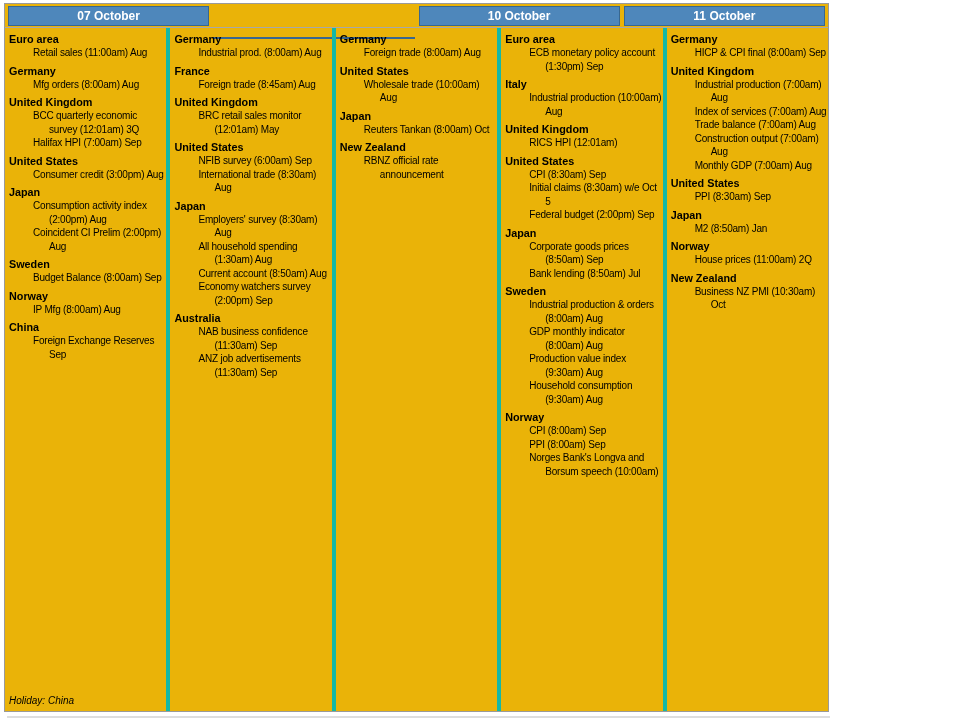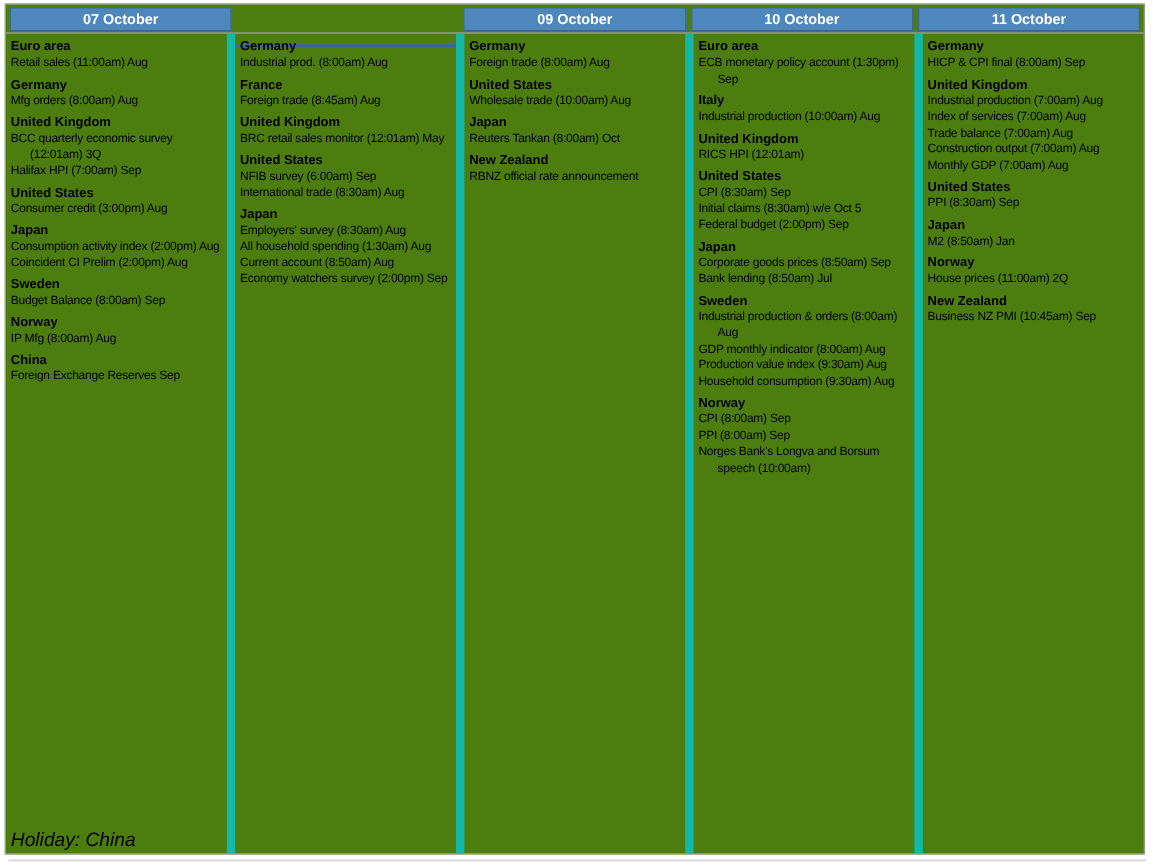--- a/index.html
+++ b/index.html
@@ -5,24 +5,24 @@
   html, body {
     margin: 0; padding: 0;
     width: 961px; height: 722px;
     background: #ffffff;
     overflow: hidden;
     font-family: "Liberation Sans", sans-serif;
   }
   .calendar {
     position: absolute;
     left: 4px; top: 3px;
-    width: 950px; height: 709px;
+    width: 825px; height: 709px;
     box-sizing: border-box;
     border: 1px solid #9a9a9a;
-    background: #4d7c0f;
+    background: #eab308;
   }
   
   .calendar::after {
     content: "";
     position: absolute;
     left: 2px; right: -2px; bottom: -7px;
     height: 2px;
     background: #dedede;
   }
   .hdr-row {
@@ -46,21 +46,21 @@
     box-sizing: border-box;
     overflow: hidden;
   }
   .body-row {
     display: flex;
     height: 683px;
   }
   .day-col {
     flex: 1 1 0;
     box-sizing: border-box;
-    border-right: 7px solid #14b8a6;
+    border-right: 4px solid #14b8a6;
     padding: 2px 1px 4px 4px;
     display: flex;
     flex-direction: column;
     min-width: 0;
   }
   .day-col:last-child { border-right: none; }
   .group { margin-top: 4px; }
   .group:first-child { margin-top: 2px; }
   .country {
     font-weight: bold;
@@ -68,37 +68,37 @@
     line-height: 14px;
     color: #000000;
   }
   .event {
     font-size: 10px;
     letter-spacing: -0.2px;
     line-height: 13.5px;
     color: #000000;
     padding-left: 16px;
     text-indent: -16px;
+    margin-left: 24px;
   }
   .footnote {
     margin-top: auto;
     font-style: italic;
-    font-size: 16px;
+    font-size: 10px;
     line-height: 13px;
     color: #000000;
   }
 </style>
 </head>
 <body>
 
 <div class="calendar">
   <div class="hdr-row">
       <div class="hdr-cell" style="background: rgb(78, 135, 187); border-color: rgb(56, 103, 143); color: rgb(255, 255, 255);">07 October</div>
       <div class="hdr-cell" style="background: rgb(78, 135, 187); border-color: rgb(56, 103, 143); color: rgb(255, 255, 255); margin-top: 31px;">08 October</div>
-      <div class="hdr-cell" style="background: rgb(78, 135, 187); border-color: rgb(56, 103, 143); color: rgb(255, 255, 255);">09 October</div>
       <div class="hdr-cell" style="background: rgb(78, 135, 187); border-color: rgb(56, 103, 143); color: rgb(255, 255, 255);">10 October</div>
       <div class="hdr-cell" style="background: rgb(78, 135, 187); border-color: rgb(56, 103, 143); color: rgb(255, 255, 255);">11 October</div>
     </div>
   <div class="body-row">
       <div class="day-col">
         <div class="group">
           <div class="country">Euro area</div>
           <div class="event">Retail sales (11:00am) Aug</div>
         </div>
         <div class="group">
@@ -150,20 +150,25 @@
           <div class="country">United States</div>
           <div class="event">NFIB survey (6:00am) Sep</div>
           <div class="event">International trade (8:30am) Aug</div>
         </div>
         <div class="group">
           <div class="country">Japan</div>
           <div class="event">Employers' survey (8:30am) Aug</div>
           <div class="event">All household spending (1:30am) Aug</div>
           <div class="event">Current account (8:50am) Aug</div>
           <div class="event">Economy watchers survey (2:00pm) Sep</div>
+        </div>
+        <div class="group">
+          <div class="country">Australia</div>
+          <div class="event">NAB business confidence (11:30am) Sep</div>
+          <div class="event">ANZ job advertisements (11:30am) Sep</div>
         </div>
       </div>
       <div class="day-col">
         <div class="group">
           <div class="country">Germany</div>
           <div class="event">Foreign trade (8:00am) Aug</div>
         </div>
         <div class="group">
           <div class="country">United States</div>
           <div class="event">Wholesale trade (10:00am) Aug</div>
@@ -235,17 +240,17 @@
         <div class="group">
           <div class="country">Japan</div>
           <div class="event">M2 (8:50am) Jan</div>
         </div>
         <div class="group">
           <div class="country">Norway</div>
           <div class="event">House prices (11:00am) 2Q</div>
         </div>
         <div class="group">
           <div class="country">New Zealand</div>
-          <div class="event">Business NZ PMI (10:45am) Sep</div>
+          <div class="event">Business NZ PMI (10:30am) Oct</div>
         </div>
       </div>
     </div>
 </div>
 
 </body></html>

